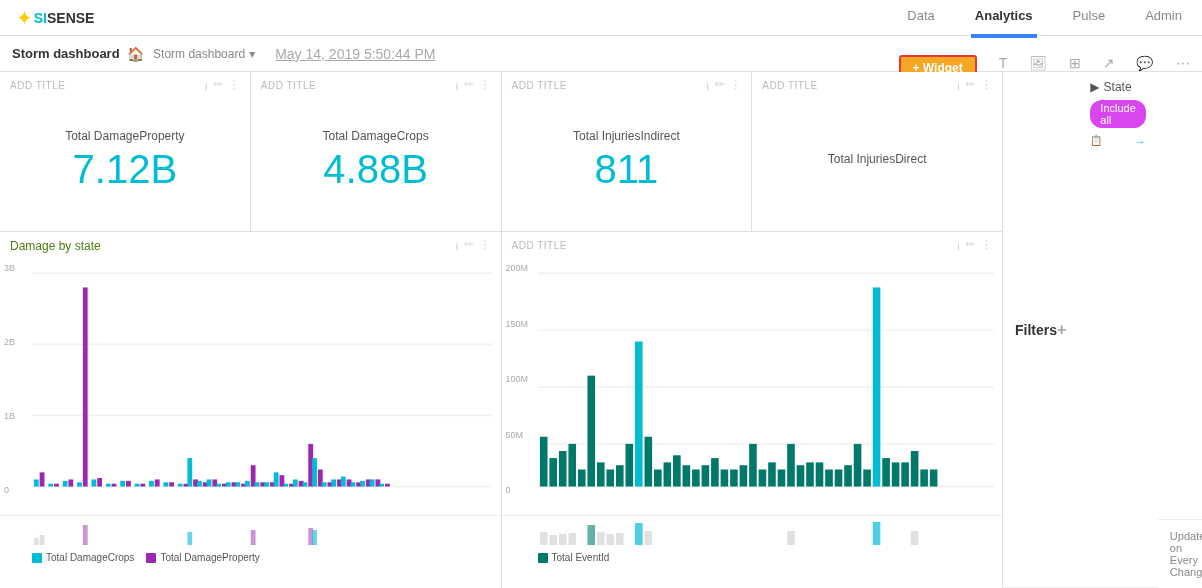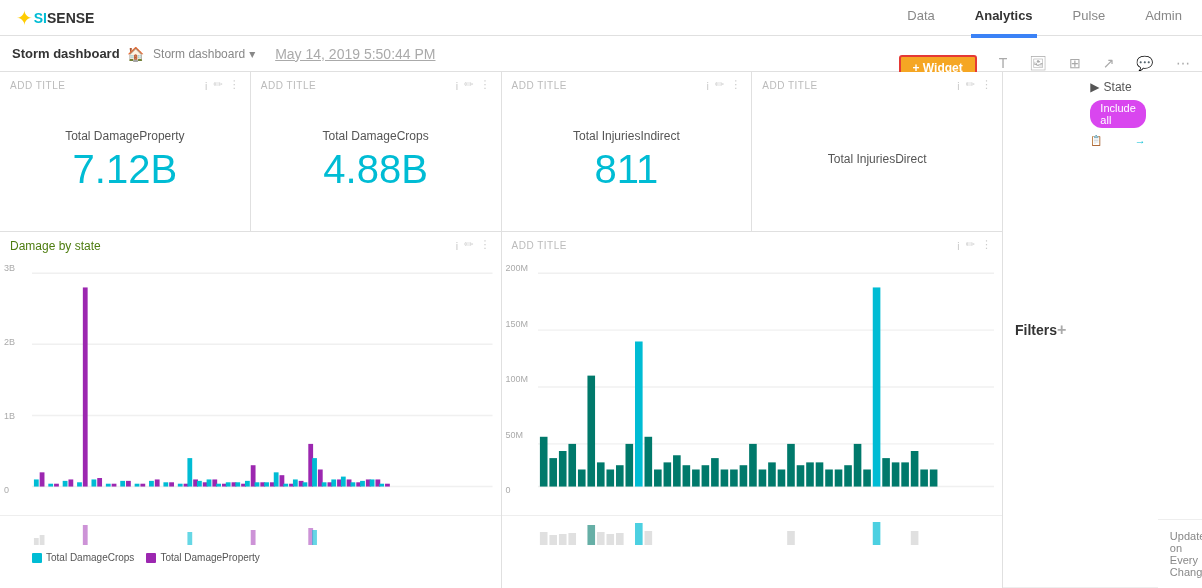--- a/index.html
+++ b/index.html
@@ -374,20 +374,26 @@
             <rect x="52" y="5" width="8" height="20" fill="#00796b" opacity="0.6"></rect>
             <rect x="102" y="3" width="8" height="22" fill="#00bcd4" opacity="0.7"></rect>
             <rect x="352" y="2" width="8" height="23" fill="#00bcd4" opacity="0.7"></rect>
             <rect x="62" y="12" width="8" height="13" fill="#e0e0e0"></rect>
             <rect x="72" y="14" width="8" height="11" fill="#e0e0e0"></rect>
             <rect x="82" y="13" width="8" height="12" fill="#e0e0e0"></rect>
             <rect x="112" y="11" width="8" height="14" fill="#e0e0e0"></rect>
             <rect x="262" y="11" width="8" height="14" fill="#e0e0e0"></rect>
             <rect x="392" y="11" width="8" height="14" fill="#e0e0e0"></rect>
           </svg>
+          <div class="legend">
+            <div class="legend-item">
+              <div class="legend-dot" style="background:#00796b;"></div>
+              <span>Total EventId</span>
+            </div>
+          </div>
         </div>
       </div>
 
     </div>
   </div>
 
   <div class="sidebar">
     <div class="sidebar-header">
       <span>Filters</span>
       <span style="font-size:16px; color:#aaa; cursor:pointer;">+</span>

